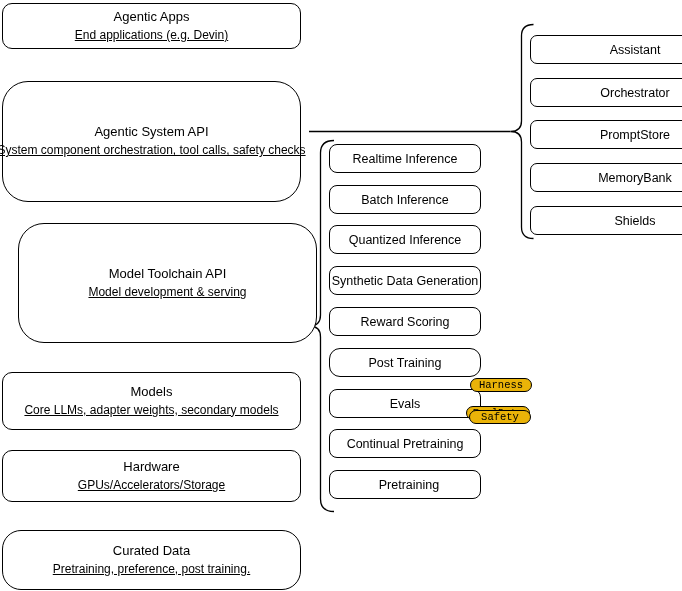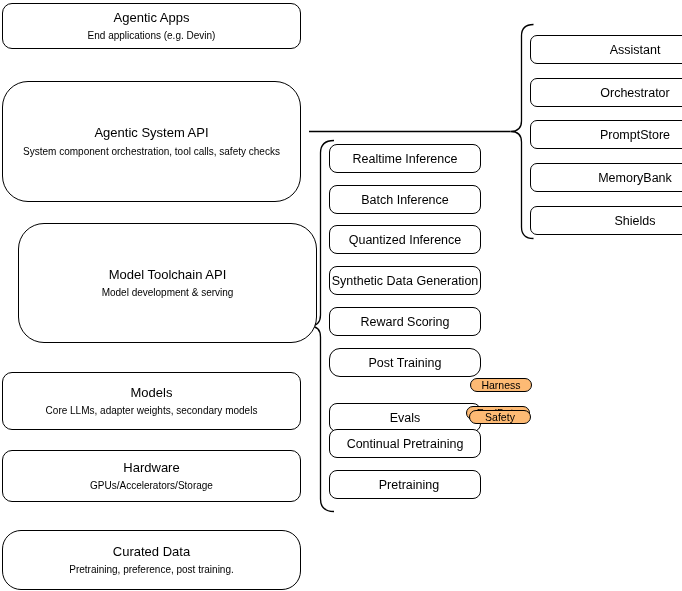--- a/index.html
+++ b/index.html
@@ -34,24 +34,25 @@
     justify-content: center;
     text-align: center;
     z-index: 2;
   }
   .node .title {
     font-size: 13px;
     line-height: 1.25;
     white-space: nowrap;
   }
   .node .subtitle {
-    font-size: 10px;
+    font-size: 12px;
     line-height: 1.3;
     margin-top: 3px;
     white-space: nowrap;
+    text-decoration: underline;
   }
   .item-label {
     font-size: 12.5px;
     white-space: nowrap;
   }
   
   .lbox { left: 2px; width: 299px; border-radius: 10px; }
   .lbox-1 { top: 3px;   height: 46px; }
   .lbox-2 { top: 81px;  height: 121px; border-radius: 26px; }
   .lbox-3 { top: 223px; height: 120px; border-radius: 26px; margin-left: 16px; }
@@ -59,44 +60,45 @@
   .lbox-5 { top: 450px; height: 52px; }
   .lbox-6 { top: 530px; height: 60px; border-radius: 19px; }
   
   .mbox { left: 329px; width: 152px; height: 29px; border-radius: 8px; }
   .mbox-1 { top: 144px; }
   .mbox-2 { top: 185px; }
   .mbox-3 { top: 225px; }
   .mbox-4 { top: 266px; }
   .mbox-5 { top: 307px; }
   .mbox-6 { top: 348px; border-radius: 11px; }
-  .mbox-7 { top: 403px; }
+  .mbox-7 { top: 389px; }
   .mbox-8 { top: 429px; }
   .mbox-9 { top: 470px; padding-left: 8px; }
   
   .rbox { left: 530px; width: 166px; height: 29px; border-radius: 7px; padding-left: 44px; }
   .rbox-1 { top: 35px; }
   .rbox-2 { top: 78px; }
   .rbox-3 { top: 120px; }
   .rbox-4 { top: 163px; }
   .rbox-5 { top: 206px; }
   
   .pill {
     position: absolute;
-    background: #fdba74;
+    background: #eab308;
     border: 1.2px solid #000000;
     border-radius: 8px;
     box-sizing: border-box;
     display: flex;
     align-items: center;
     justify-content: center;
     font-size: 10.5px;
     white-space: nowrap;
     z-index: 3;
     height: 14px;
+    font-family: Liberation Mono, monospace;
   }
   .pill-1 { left: 470px; top: 378px; width: 62px; }
   .pill-2 { left: 466px; top: 394px; width: 64px; margin-top: 12px; }
   .pill-3 { left: 469px; top: 410px; width: 62px; }
 </style>
 </head>
 <body>
 
 <div class="canvas">
 

